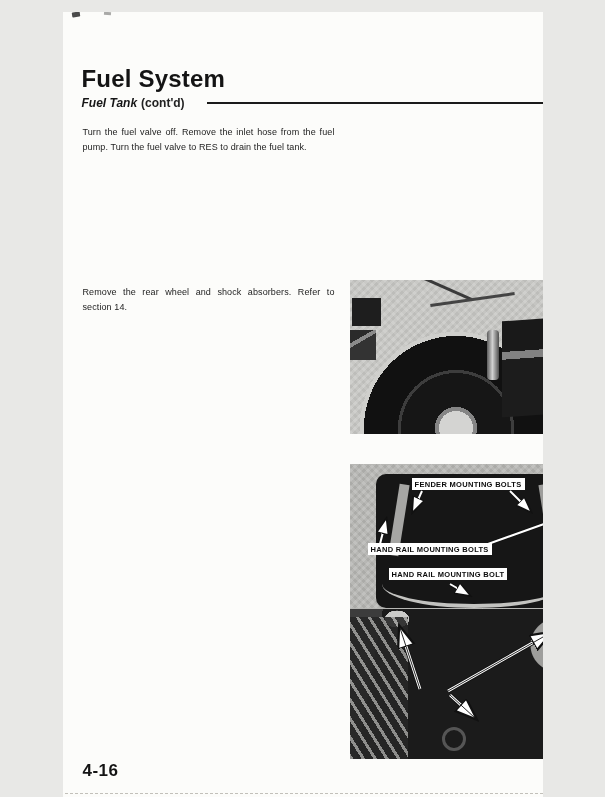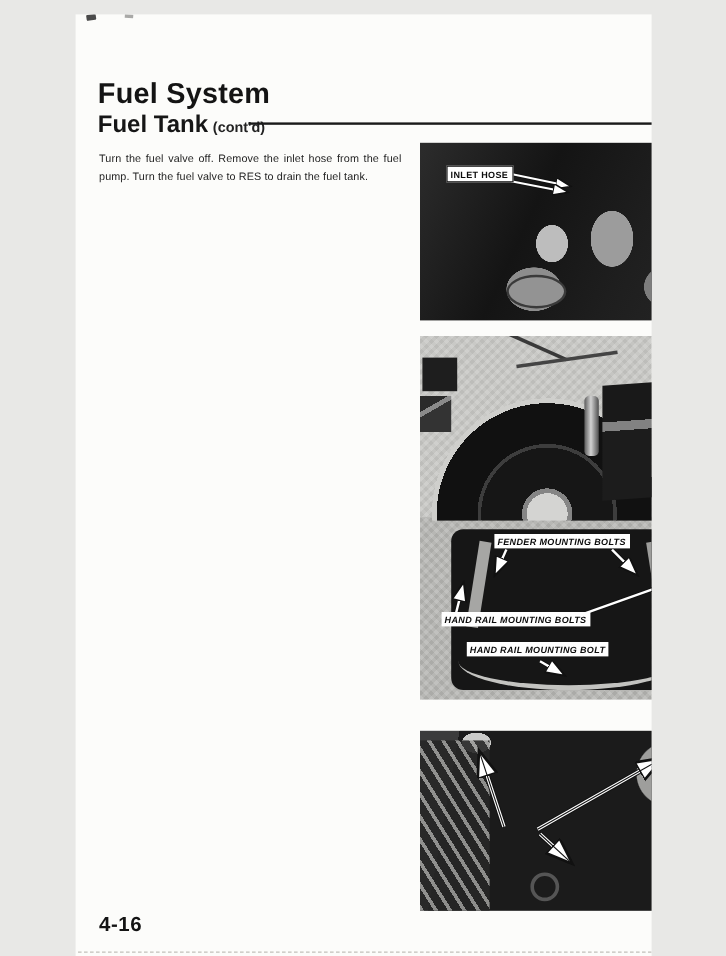--- a/index.html
+++ b/index.html
@@ -4,21 +4,21 @@
 <style>
   html,body{margin:0;padding:0;background:#e8e8e6;}
   .page{
     position:relative;width:480px;height:797px;margin:12px auto;
     background:#fcfcfa;overflow:hidden;
     font-family:"Liberation Sans","DejaVu Sans",sans-serif;color:#1d1d1d;
   }
   
   .title{position:absolute;left:19px;top:53px;font-size:24px;font-weight:bold;letter-spacing:.2px;color:#141414;}
   .subtitle-row{position:absolute;left:19px;top:81px;height:18px;}
-  .subtitle{font-size:20px;font-weight:bold;color:#161616;display:inline;}
+  .subtitle{font-size:12px;font-weight:bold;color:#161616;display:inline;font-style:italic;}
   .subtitle-note{font-size:12px;font-weight:bold;margin-left:4px;color:#222;}
   .subtitle-rule{position:absolute;left:144px;top:90px;width:392px;height:2px;background:#1a1a1a;}
   
   .para{
     position:absolute;left:20px;width:252px;font-size:9px;line-height:14.6px;
     text-align:justify;letter-spacing:.1px;color:#232323;
   }
   .caution{font-weight:bold;color:#101010;word-spacing:-.5px;}
   .caution-label{margin-right:5px;}
   .page-number{position:absolute;left:20px;top:749px;font-size:17px;font-weight:bold;color:#141414;letter-spacing:.5px;text-align:right;}
@@ -59,23 +59,23 @@
   .p2-right{position:absolute;left:152px;top:38px;width:96px;height:96px;z-index:2;transform:skewY(-4deg);background:
     linear-gradient(180deg,#191919 0 32%,#828282 32% 40%,#1c1c1c 40% 100%);}
   .p2-taillight{position:absolute;left:2px;top:18px;width:29px;height:28px;background:#1e1e1e;z-index:2;}
   .p2-bracket{position:absolute;left:0px;top:50px;width:26px;height:30px;background:
     linear-gradient(150deg,#2a2a2a 0 30%,#8a8a8a 30% 40%,#333 40% 100%);z-index:2;}
   .p2-shock{position:absolute;left:137px;top:50px;width:12px;height:50px;border-radius:4px;z-index:2;background:
     linear-gradient(90deg,#5c5c5c,#d2d2d2 45%,#4e4e4e);}
   .p2-bar1{position:absolute;left:55px;top:4px;width:70px;height:3px;background:#3a3a3a;transform:rotate(24deg);z-index:2;}
   .p2-bar2{position:absolute;left:80px;top:18px;width:85px;height:3px;background:#444;transform:rotate(-8deg);z-index:2;}
   
-  .photo3{top:419px;height:152px;background:
+  .photo3{top:452px;height:152px;background:
     repeating-linear-gradient(45deg,rgba(255,255,255,.14) 0 3px,rgba(0,0,0,0) 3px 6px),
-    repeating-linear-gradient(-45deg,#b7b7b4 0 3px,#ababa8 3px 6px); font-style: italic;}
+    repeating-linear-gradient(-45deg,#b7b7b4 0 3px,#ababa8 3px 6px);}
   .p3-dark{position:absolute;left:26px;top:10px;width:196px;height:134px;background:#161616;border-radius:10px;z-index:1;}
   .p3-light-l{position:absolute;left:44px;top:20px;width:10px;height:72px;background:#a6a6a4;transform:rotate(9deg);z-index:2;}
   .p3-light-r{position:absolute;left:194px;top:20px;width:10px;height:72px;background:#9d9d9b;transform:rotate(-9deg);z-index:2;}
   .p3-cable{position:absolute;left:32px;top:96px;width:184px;height:44px;border:0;border-bottom:4px solid #c3c3c0;border-radius:50%;z-index:2;}
   
   .photo4{top:597px;height:150px;background:
     radial-gradient(ellipse 20px 14px at 47px 10px,#cbcbc9 0 60%,rgba(0,0,0,0) 61%),
     radial-gradient(circle at 207px 36px,#242424 0 8px,#9e9e9c 9px 26px,rgba(0,0,0,0) 27px),
     radial-gradient(ellipse 24px 30px at 232px 112px,#7e7e7c 0 55%,rgba(0,0,0,0) 56%),
     linear-gradient(100deg,#3c3c3c 0 12%,#1b1b1b 12% 100%);}
@@ -91,38 +91,22 @@
   <div class="speck-a"></div>
   <div class="speck-b"></div>
 
   <div class="title">Fuel System</div>
   <div class="subtitle-row">
     <span class="subtitle">Fuel Tank</span><span class="subtitle-note">(cont'd)</span>
   </div>
   <div class="subtitle-rule"></div>
 
   <p class="para" style="top:104px">Turn the fuel valve off. Remove the inlet hose from the fuel pump. Turn the fuel valve to RES to drain the fuel tank.</p>
+  <p class="para" style="top:264px">Remove the rear wheel and shock absorbers. Refer to section 14.</p>
 
-  <div class="photo photo1">
-    <div class="p1-cap"></div>
-    <svg width="248" height="148" viewBox="0 0 248 148">
-      <defs>
-        <marker id="ah-p1" markerWidth="9" markerHeight="7" refX="7" refY="3" orient="auto">
-          <path d="M0,0 L8,3 L0,6 Z" fill="#fff" stroke="#111" stroke-width=".8"></path>
-        </marker>
-      </defs>
-      <g>
-        <path d="M76 26 L124 36" stroke="#111" stroke-width="3" fill="none"></path>
-        <path d="M76 26 L124 36" stroke="#fff" stroke-width="1.6" fill="none" marker-end="url(#ah-p1)"></path>
-        <path d="M76 32 L122 41" stroke="#111" stroke-width="3" fill="none"></path>
-        <path d="M76 32 L122 41" stroke="#fff" stroke-width="1.6" fill="none" marker-end="url(#ah-p1)"></path>
-      </g>
-    </svg>
-    <div class="callout framed" style="left:22px;top:19px">INLET HOSE</div>
-  </div>
 
   <div class="photo photo2">
     <div class="p2-right"></div>
     <div class="p2-fender"></div>
     <div class="p2-taillight"></div>
     <div class="p2-bracket"></div>
     <div class="p2-shock"></div>
     <div class="p2-bar1"></div>
     <div class="p2-bar2"></div>
   </div>

